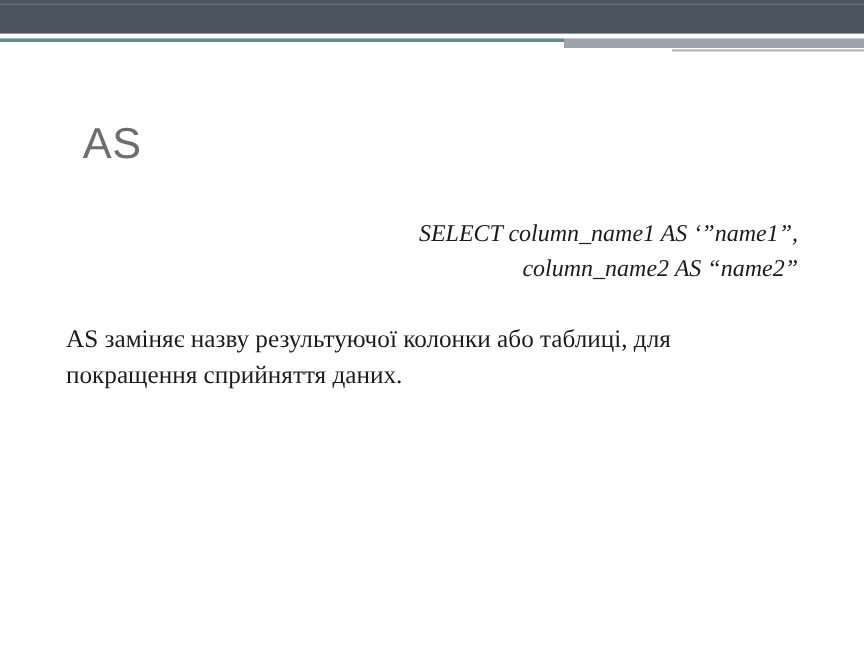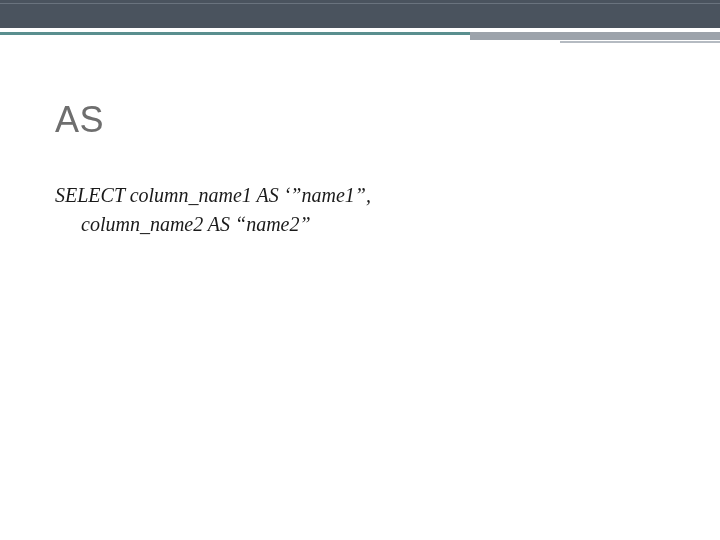--- a/index.html
+++ b/index.html
@@ -61,27 +61,29 @@
     .content {
       padding: 55px 55px 0 55px;
     }
     .title {
       font-family: 'Segoe UI Light', 'Helvetica Neue', Arial, sans-serif;
       font-size: 36px;
       font-weight: 300;
       color: #6e6e6e;
       margin-bottom: 40px;
       letter-spacing: 0.5px;
+      margin-left: 14px;
     }
     .code-block {
       font-style: italic;
       font-size: 20px;
       color: #1a1a1a;
       line-height: 1.45;
       margin-bottom: 28px;
+      text-align: right;
     }
     .description {
       font-size: 21px;
       color: #1a1a1a;
       line-height: 1.45;
     }
     .code-line {
       display: block;
     }
     .code-indent {
@@ -101,13 +103,14 @@
 </div>
 
 <div class="content">
   <h1 class="title">AS</h1>
 
   <div class="code-block">
     <span class="code-line">SELECT column_name1 AS ‘”name1”,</span>
     <span class="code-indent">column_name2 AS “name2”</span>
   </div>
 
+  <p class="description">AS заміняє назву результуючої колонки або таблиці, для покращення сприйняття даних.</p>
 </div>
 
 </body></html>

